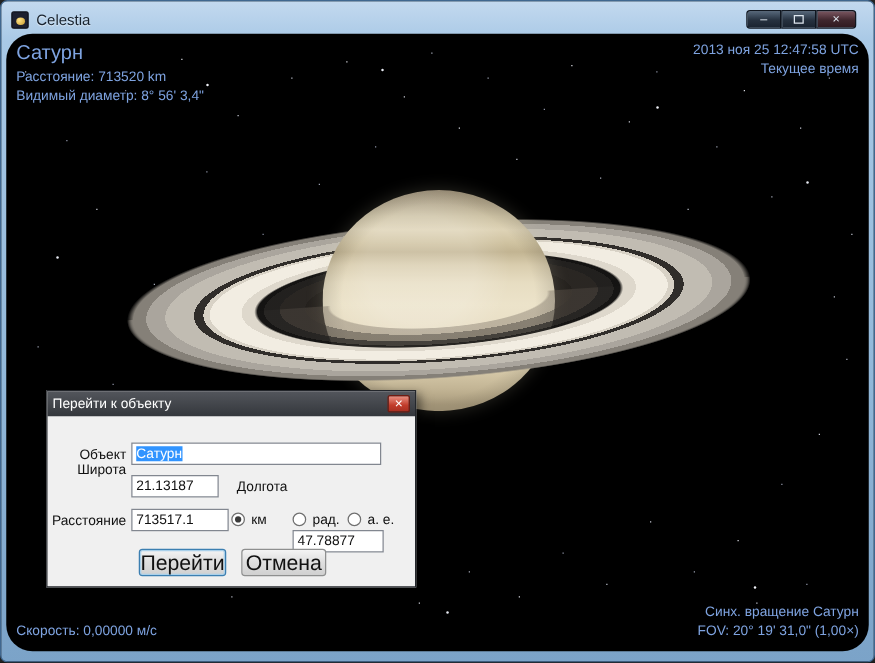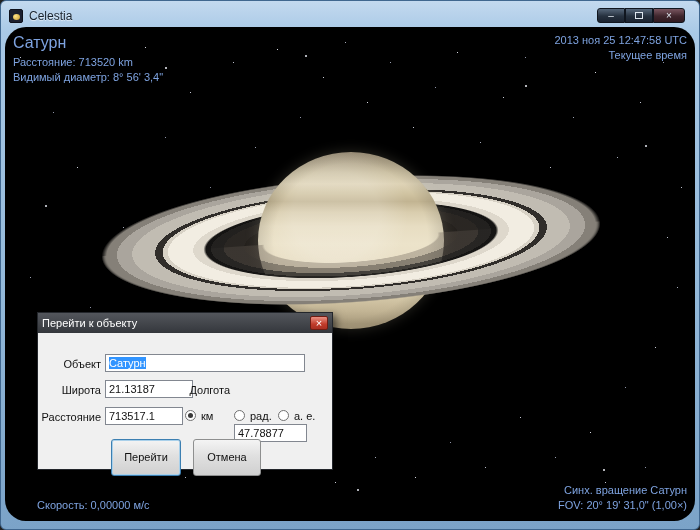--- a/index.html
+++ b/index.html
@@ -88,43 +88,43 @@
         #d9cdae 34%, #e7ddc2 42%, #ece3ca 52%, #e9dfc6 62%, #e2d6ba 72%, #d5c8a8 82%,
         #c2b494 90%, #a89a7c 97%);
     box-shadow:0 0 14px rgba(235,225,195,0.18);
   }
 
   
   .ovl { position:absolute; color:#7ea3e0; z-index:5; font-size:11px; line-height:15px; }
   .ovl-topleft { left:8px; top:6px; }
   .ovl-title { font-size:16px; line-height:20px; margin-bottom:2px; }
   .ovl-topright { right:8px; top:6px; text-align:right; }
-  .ovl-bottomleft { left:8px; bottom:8px;margin-left:24px; }
+  .ovl-bottomleft { left:8px; bottom:8px; }
   .ovl-bottomright { right:8px; bottom:8px; text-align:right; }
   .ovl div { white-space:pre; }
 
   
   .dialog { position:absolute; left:32px; top:285px; width:296px; height:158px; z-index:10;
     background:#f0f0f0; border:1px solid #23262b; box-shadow:3px 3px 8px rgba(0,0,0,0.55); }
   .dialog-titlebar { height:20px; background:linear-gradient(#53565c,#34373c); color:#fff;
     display:flex; align-items:center; padding:0 4px; font-size:11px; }
   .dialog-title { flex:1; }
   .dialog-close { width:18px; height:14px; background:linear-gradient(#ea9183,#c13b2a 60%,#a82f22);
     border:1px solid #701c12; border-radius:2px; color:#fff; font-size:11px; line-height:12px; text-align:center; }
   .dialog-body { position:relative; height:136px; font-size:11px; color:#111; }
   .dlg-label { position:absolute; left:2px; width:61px; text-align:right; line-height:14px; }
   .textbox { position:absolute; height:18px; background:#fff; border:1px solid #828790; font-size:11px;
     font-family:"Liberation Sans", sans-serif; padding:1px 3px; color:#111; }
   .textbox-div { line-height:14px; }
   .sel-text { background:#3194ff; color:#fff; }
   .radio { position:absolute; width:11px; height:11px; border-radius:50%; border:1px solid #707070; background:#fff; }
   .radio.checked::after { content:""; position:absolute; left:2px; top:2px; width:5px; height:5px; border-radius:50%; background:#3a3a3a; }
   .radio-label { position:absolute; line-height:13px; }
-  .btn { position:absolute; height:37px; background:linear-gradient(#f4f4f4,#e0e0e0 45%,#d0d0d0);
-    border:1px solid #8e8f8f; border-radius:3px; font-size:11px; font-family:"Liberation Sans", sans-serif;
+  .btn { position:absolute; height:22px; background:linear-gradient(#f4f4f4,#e0e0e0 45%,#d0d0d0);
+    border:1px solid #8e8f8f; border-radius:3px; font-size:17px; font-family:"Liberation Sans", sans-serif;
     text-align:center; line-height:19px; color:#111; }
   .btn-default { border-color:#3c7fb1; box-shadow:0 0 0 1px #a9d0ea inset; }
 </style>
 </head>
 <body>
 
 <div class="window">
 
   <div class="titlebar">
     <span class="app-icon"></span>
@@ -171,22 +171,22 @@
         <span class="dialog-title">Перейти к объекту</span>
         <span class="dialog-close"><span>×</span></span>
       </div>
       <div class="dialog-body">
 
         <span class="dlg-label" style="top:24px;">Объект</span>
         <div class="textbox textbox-div" style="left:67px; top:21px; width:200px;">
           <span class="sel-text">Сатурн</span>
         </div>
 
-        <span class="dlg-label" style="top:50px;">Широта</span>
-        <input class="textbox" style="left: 67px; top: 47px; width: 88px;" value="21.13187">
+        <span class="dlg-label" style="top:36px;">Широта</span>
+        <input class="textbox" style="left: 67px; top: 47px; width: 70px;" value="21.13187">
         <span class="dlg-label" style="left:137px; width:55px; top:50px;">Долгота</span>
         <input class="textbox" style="left: 196px; top: 47px; width: 73px; margin-top: 44px;" value="47.78877">
 
         <span class="dlg-label" style="top:77px;">Расстояние</span>
         <input class="textbox" style="left: 67px; top: 74px; width: 78px;" value="713517.1">
 
         <span class="radio checked" style="left:147px; top:77px;"></span>
         <span class="radio-label" style="left:163px; top:77px;">км</span>
         <span class="radio" style="left:196px; top:77px;"></span>
         <span class="radio-label" style="left:212px; top:77px;">рад.</span>

